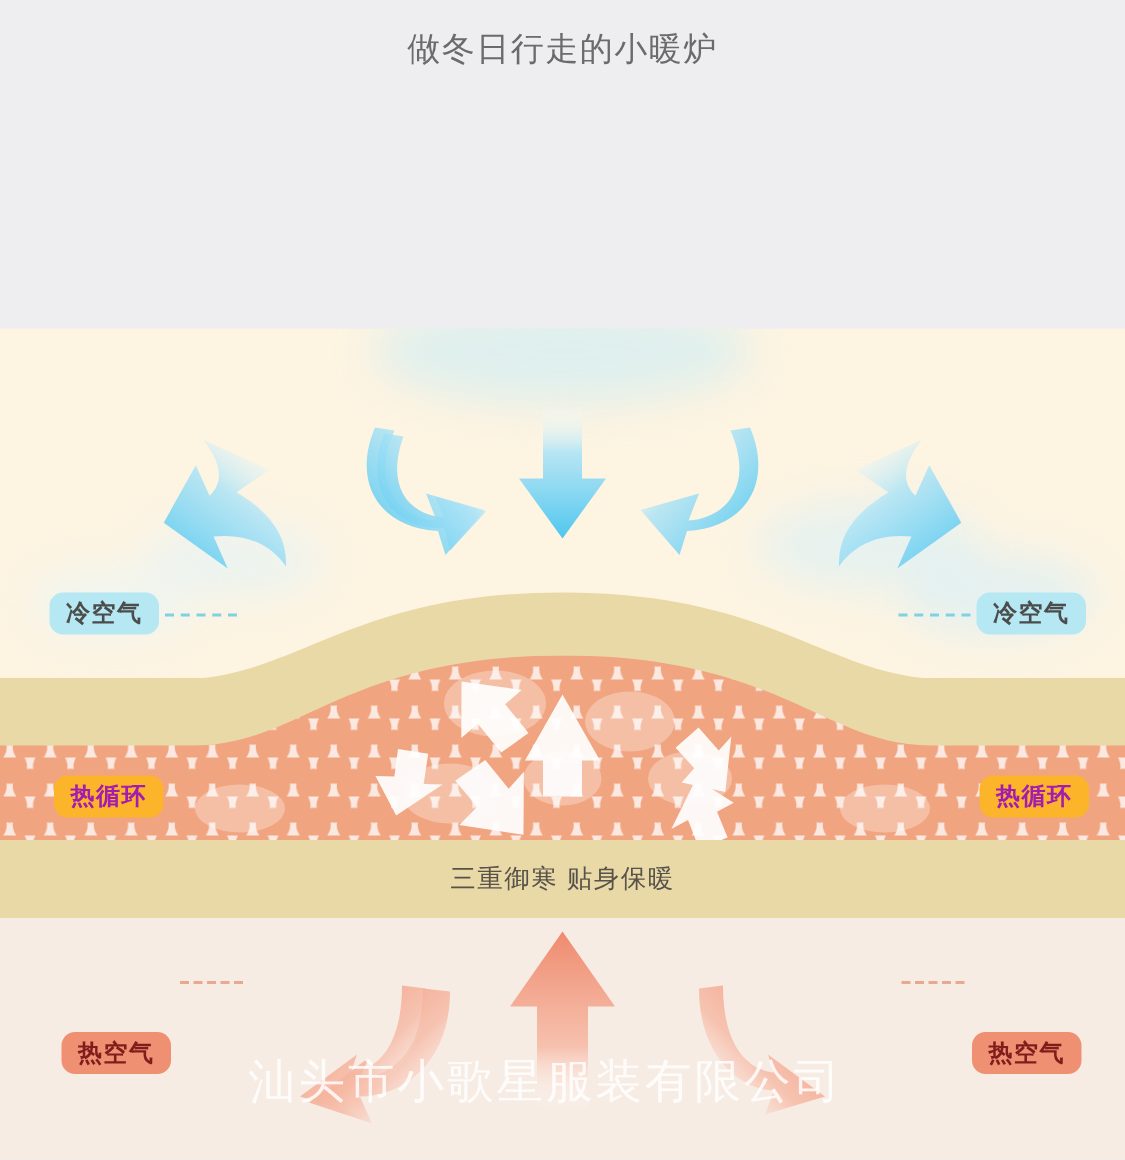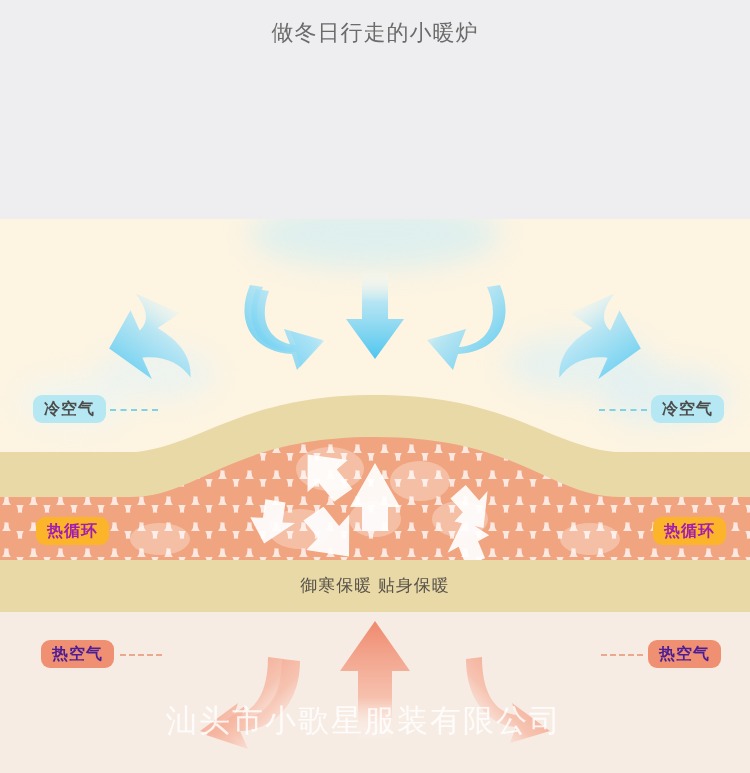--- a/index.html
+++ b/index.html
@@ -44,21 +44,21 @@
   
   .badge{
     position:absolute;
     display:flex;align-items:center;justify-content:center;
     font-size:16px;font-weight:bold;letter-spacing:1px;
     border-radius:9px;height:28px;padding:0 11px;
     white-space:nowrap;box-sizing:border-box;text-align:right;
   }
   .badge-cold{background:#b5e8f2;color:#4c4c4c;}
   .badge-hotcirc{background:#fcb42a;color:#a21caf;}
-  .badge-hotair{background:#f09072;color:#4c1d95;}
+  .badge-hotair{background:#f09072;color:#7f1d1d;margin-top:48px;}
 
   .dash{position:absolute;height:0;border-top:2px dashed #7fd2e4;}
   .dash-warm{border-top-color:#eaa98f;}
 
   
   .caption{
     position:absolute;width:100%;text-align:center;
     font-size:17px;color:#58524a;letter-spacing:1px;white-space:nowrap;
   }
 
@@ -215,21 +215,21 @@
         <path d="M284,440 C284,488 254,508 234,508 L240,524 L200,512 L238,484 L234,496
                  C252,494 268,478 268,438 Z" fill="url(#gWarmL)"></path>
       </g>
 
       <g>
         <path d="M466,440 C466,488 496,508 516,508 L510,524 L550,512 L512,484 L516,496
                  C498,494 482,478 482,438 Z" fill="url(#gWarmR)"></path>
       </g>
     </svg>
 
-    <div class="caption" style="top:355px;">御寒保暖 贴身保暖</div>
+    <div class="caption" style="top:355px;">三重御寒 贴身保暖</div>
 
     <div class="badge badge-cold" style="left:33px;top:176px;">冷空气</div>
     <div class="dash" style="left:110px;top:190px;width:48px;"></div>
 
     <div class="badge badge-cold" style="right:26px;top:176px;">冷空气</div>
     <div class="dash" style="right:103px;top:190px;width:48px;"></div>
 
     <div class="badge badge-hotcirc" style="left:36px;top:298px;">热循环</div>
 
     <div class="badge badge-hotcirc" style="right:24px;top:298px;">热循环</div>

